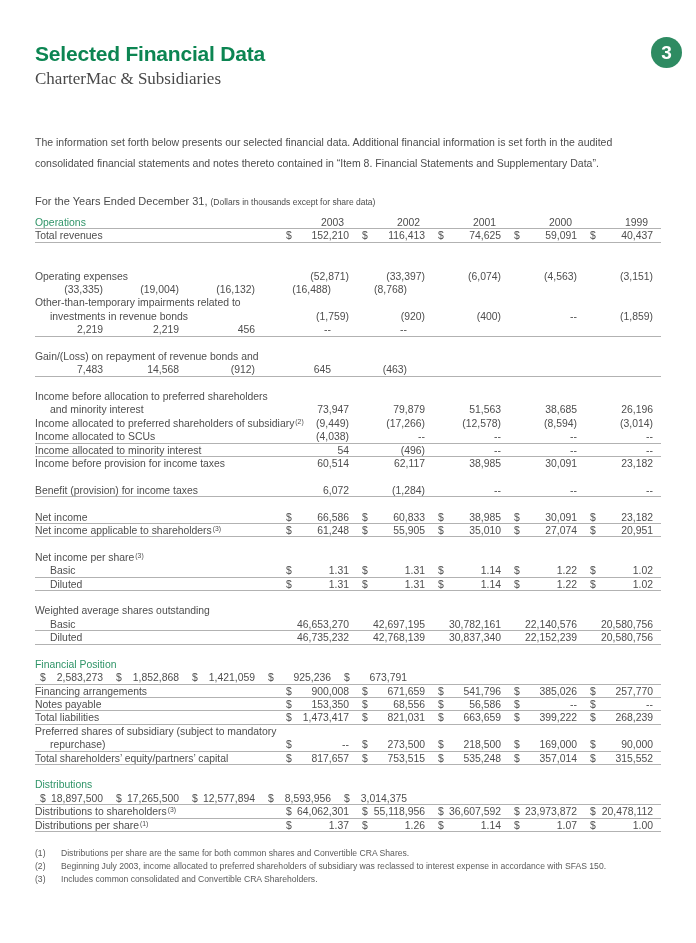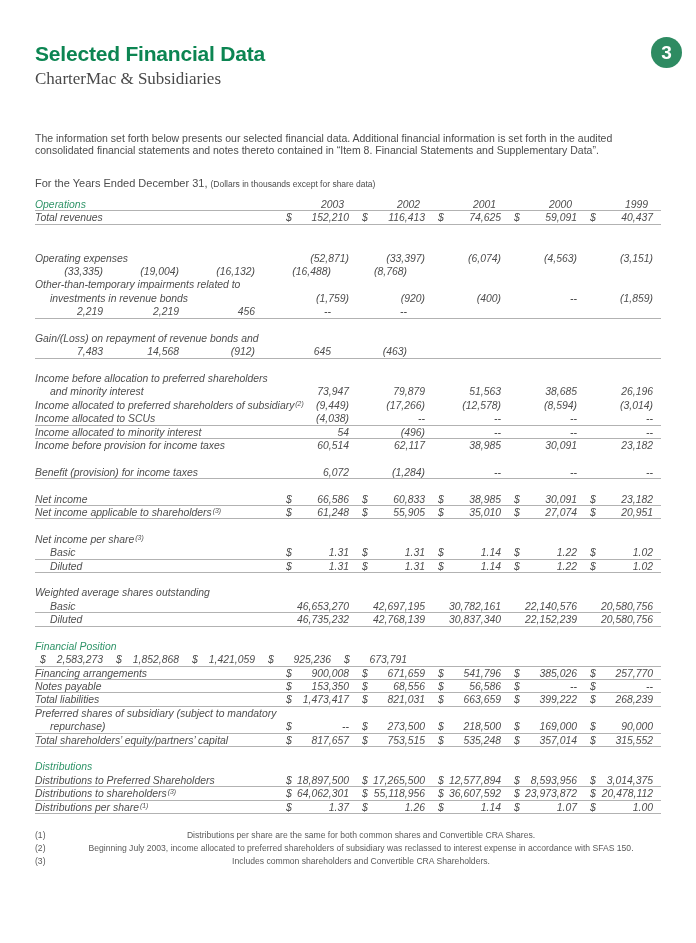--- a/index.html
+++ b/index.html
@@ -26,44 +26,44 @@
     position: absolute; top: 37px; right: 14px;
     width: 31px; height: 31px; border-radius: 50%;
     background: #2e8b62; color: #ffffff;
     font-size: 19px; font-weight: bold;
     display: flex; align-items: center; justify-content: center;
   }
 
   
   .intro {
     margin-top: 43px;
-    font-size: 10.5px; line-height: 12px; color: #4c4c4c;
+    font-size: 10.5px; line-height: 21px; color: #4c4c4c;
     max-width: 626px;
   }
   .period-line { margin-top: 21px; font-size: 11px; color: #4c4c4c; }
   .period-note { font-size: 8.5px; color: #4c4c4c; }
 
   
   .fin-table { margin-top: 9px; width: 626px; }
-  .trow { display: flex; align-items: baseline; height: 13.4px; line-height: 13.4px; font-size: 10.4px; font-style: italic; }
+  .trow { display: flex; align-items: baseline; height: 13.4px; line-height: 13.4px; font-size: 10.4px; }
   .trow.u { border-bottom: 1px solid #b2b2b2; }
   .tlabel { flex: 1 1 auto; white-space: nowrap; color: #4e4e4e; min-width: 0; overflow: visible; }
   .tlabel.ind { padding-left: 15px; }
   .tlabel.green { color: #2f9468; }
   .supref { font-size: 6.8px; vertical-align: 3px; margin-left: 1px; line-height: 0; }
   .cell { flex: 0 0 76px; width: 76px; position: relative; text-align: right; padding-right: 8px; }
   .cell .dollar { position: absolute; left: 5px; }
   .cell.yr { padding-right: 13px; }
   .spacer { width: 100%; }
 
   
   .footnotes { margin-top: 15px; font-size: 8.6px; line-height: 13.2px; color: #5a5a5a; }
   .fnrow { display: flex; }
   .fnmark { flex: 0 0 26px; }
-  .fntext { flex: 1; text-align: center; }
+  .fntext { flex: 1; }
 </style>
 </head>
 <body>
 
 <div class="page">
 
   <div class="page-badge">3</div>
 
   <h1 class="page-title">Selected Financial Data</h1>
   <div class="page-subtitle">CharterMac &amp; Subsidiaries</div>
@@ -298,21 +298,20 @@
         <div class="cell"><span class="dollar">$</span><span>753,515</span></div>
         <div class="cell"><span class="dollar">$</span><span>535,248</span></div>
         <div class="cell"><span class="dollar">$</span><span>357,014</span></div>
         <div class="cell"><span class="dollar">$</span><span>315,552</span></div>
       </div>
       <div class="spacer" style="height: 13.4px;"></div>
       <div class="trow">
         <div class="tlabel green"><span>Distributions</span></div>
       </div>
       <div class="trow u">
-        <div class="tlabel"><span>Distributions to Preferred Shareholders</span></div>
         <div class="cell"><span class="dollar">$</span><span>18,897,500</span></div>
         <div class="cell"><span class="dollar">$</span><span>17,265,500</span></div>
         <div class="cell"><span class="dollar">$</span><span>12,577,894</span></div>
         <div class="cell"><span class="dollar">$</span><span>8,593,956</span></div>
         <div class="cell"><span class="dollar">$</span><span>3,014,375</span></div>
       </div>
       <div class="trow u">
         <div class="tlabel"><span>Distributions to shareholders</span><sup class="supref">(3)</sup></div>
         <div class="cell"><span class="dollar">$</span><span>64,062,301</span></div>
         <div class="cell"><span class="dollar">$</span><span>55,118,956</span></div>
@@ -334,17 +333,17 @@
       <div class="fnrow">
         <div class="fnmark">(1)</div>
         <div class="fntext">Distributions per share are the same for both common shares and Convertible CRA Shares.</div>
       </div>
       <div class="fnrow">
         <div class="fnmark">(2)</div>
         <div class="fntext">Beginning July 2003, income allocated to preferred shareholders of subsidiary was reclassed to interest expense in accordance with SFAS 150.</div>
       </div>
       <div class="fnrow">
         <div class="fnmark">(3)</div>
-        <div class="fntext">Includes common shareholders and Convertible CRA Shareholders.</div>
+        <div class="fntext">Includes common consolidated and Convertible CRA Shareholders.</div>
       </div>
     </div>
 
 </div>
 
 </body></html>

